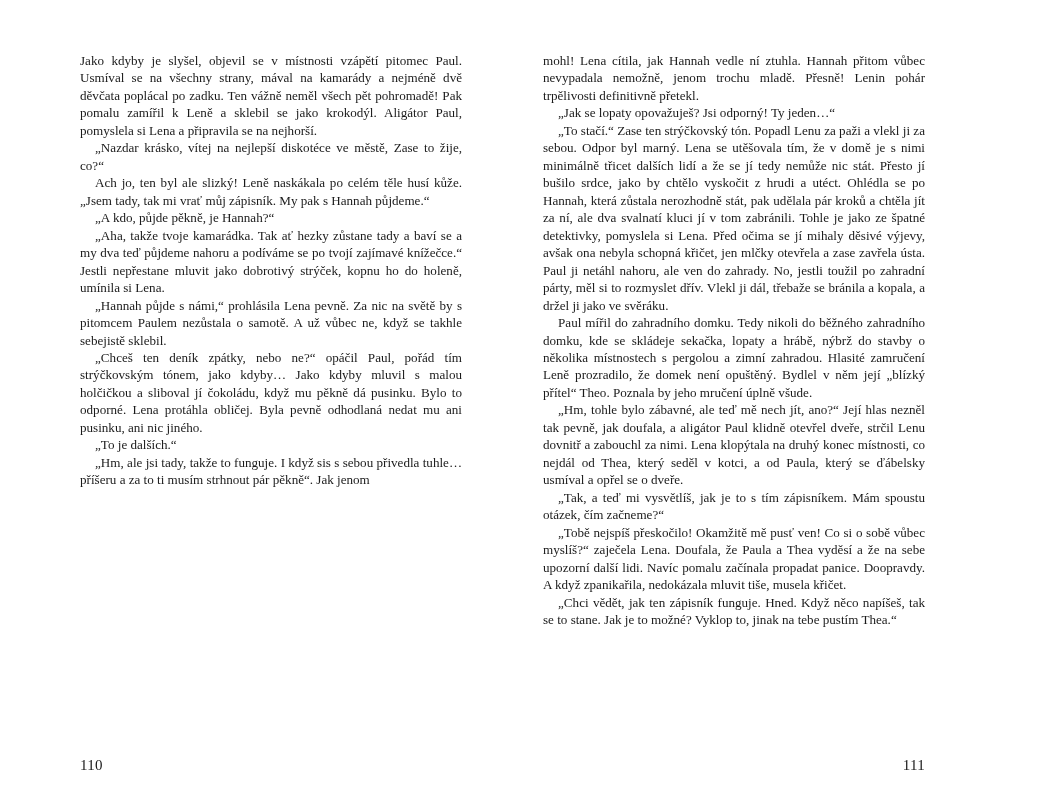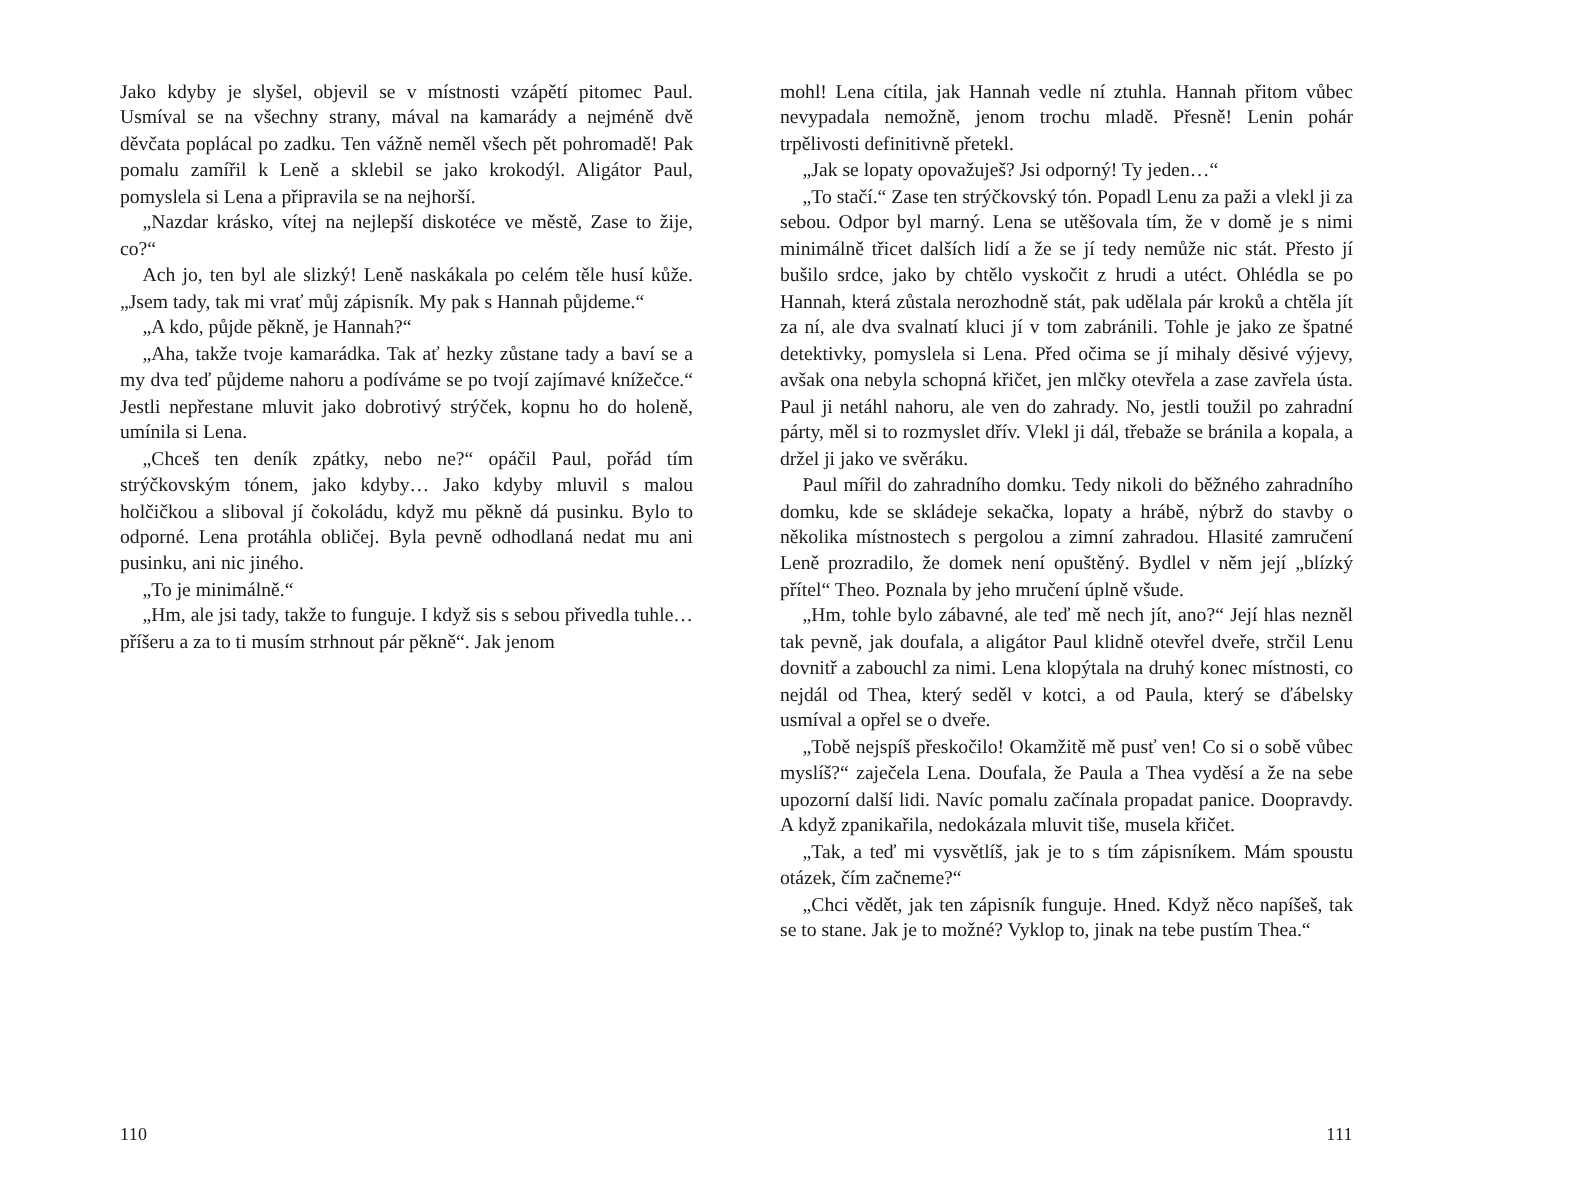--- a/index.html
+++ b/index.html
@@ -14,21 +14,21 @@
     font-family: "Liberation Serif", serif;
     color: #1a1a1a;
   }
   .spread {
     position: relative;
     width: 1064px;
     height: 800px;
     box-sizing: border-box;
     padding: 52px 66px 0 80px;
     display: flex;
-    gap: 58px;
+    gap: 81px;
   }
   .page {
     position: relative;
     width: 382px;
     flex: 0 0 382px;
     display: flex;
     flex-direction: column;
   }
   .page-body {
     font-size: 13.1px;
@@ -39,55 +39,56 @@
   }
   .page-body p {
     margin: 0;
     text-indent: 1.15em;
   }
   .page-body p.first {
     text-indent: 0;
   }
   .folio {
     position: absolute;
-    bottom: 36px;
-    font-size: 12px;
+    bottom: 26px;
+    font-size: 15px;
     letter-spacing: 0.02em;
     color: #1a1a1a;
     text-align: center;
   }
   .folio.left { left: 0; }
   .folio.right { right: 0; margin-left: 25px; }
 </style>
 </head>
 <body>
 
 <div class="spread">
 
   <div class="page">
     <div class="page-body">
       <p class="first">Jako kdyby je slyšel, objevil se v místnosti vzápětí pitomec Paul. Usmíval se na všechny strany, mával na kamarády a nejméně dvě děvčata poplácal po zadku. Ten vážně neměl všech pět pohromadě! Pak pomalu zamířil k Leně a sklebil se jako krokodýl. Aligátor Paul, pomyslela si Lena a připravila se na nejhorší.</p>
       <p>„Nazdar krásko, vítej na nejlepší diskotéce ve městě, Zase to žije, co?“</p>
       <p>Ach jo, ten byl ale slizký! Leně naskákala po celém těle husí kůže. „Jsem tady, tak mi vrať můj zápisník. My pak s Hannah půjdeme.“</p>
       <p>„A kdo, půjde pěkně, je Hannah?“</p>
       <p>„Aha, takže tvoje kamarádka. Tak ať hezky zůstane tady a baví se a my dva teď půjdeme nahoru a podíváme se po tvojí zajímavé knížečce.“ Jestli nepřestane mluvit jako dobrotivý strýček, kopnu ho do holeně, umínila si Lena.</p>
+      <p>„Hannah půjde s námi,“ prohlásila Lena pevně. Za nic na světě by s pitomcem Paulem nezůstala o samotě. A už vůbec ne, když se takhle sebejistě sklebil.</p>
       <p>„Chceš ten deník zpátky, nebo ne?“ opáčil Paul, pořád tím strýčkovským tónem, jako kdyby… Jako kdyby mluvil s malou holčičkou a sliboval jí čokoládu, když mu pěkně dá pusinku. Bylo to odporné. Lena protáhla obličej. Byla pevně odhodlaná nedat mu ani pusinku, ani nic jiného.</p>
-      <p>„To je minimálně.“</p>
+      <p>„To je dalších.“</p>
       <p>„Hm, ale jsi tady, takže to funguje. I když sis s sebou přivedla tuhle… příšeru a za to ti musím strhnout pár pěkně“. Jak jenom</p>
     </div>
     <div class="folio left">110</div>
   </div>
 
   <div class="page">
     <div class="page-body">
       <p class="first">mohl! Lena cítila, jak Hannah vedle ní ztuhla. Hannah přitom vůbec nevypadala nemožně, jenom trochu mladě. Přesně! Lenin pohár trpělivosti definitivně přetekl.</p>
       <p>„Jak se lopaty opovažuješ? Jsi odporný! Ty jeden…“</p>
       <p>„To stačí.“ Zase ten strýčkovský tón. Popadl Lenu za paži a vlekl ji za sebou. Odpor byl marný. Lena se utěšovala tím, že v domě je s nimi minimálně třicet dalších lidí a že se jí tedy nemůže nic stát. Přesto jí bušilo srdce, jako by chtělo vyskočit z hrudi a utéct. Ohlédla se po Hannah, která zůstala nerozhodně stát, pak udělala pár kroků a chtěla jít za ní, ale dva svalnatí kluci jí v tom zabránili. Tohle je jako ze špatné detektivky, pomyslela si Lena. Před očima se jí mihaly děsivé výjevy, avšak ona nebyla schopná křičet, jen mlčky otevřela a zase zavřela ústa. Paul ji netáhl nahoru, ale ven do zahrady. No, jestli toužil po zahradní párty, měl si to rozmyslet dřív. Vlekl ji dál, třebaže se bránila a kopala, a držel ji jako ve svěráku.</p>
       <p>Paul mířil do zahradního domku. Tedy nikoli do běžného zahradního domku, kde se skládeje sekačka, lopaty a hrábě, nýbrž do stavby o několika místnostech s pergolou a zimní zahradou. Hlasité zamručení Leně prozradilo, že domek není opuštěný. Bydlel v něm její „blízký přítel“ Theo. Poznala by jeho mručení úplně všude.</p>
       <p>„Hm, tohle bylo zábavné, ale teď mě nech jít, ano?“ Její hlas nezněl tak pevně, jak doufala, a aligátor Paul klidně otevřel dveře, strčil Lenu dovnitř a zabouchl za nimi. Lena klopýtala na druhý konec místnosti, co nejdál od Thea, který seděl v kotci, a od Paula, který se ďábelsky usmíval a opřel se o dveře.</p>
+      <p>„Tak, a teď mi vysvětlíš, jak je to s tím zápisníkem. Mám spoustu otázek, čím začneme?“</p>
       <p>„Tobě nejspíš přeskočilo! Okamžitě mě pusť ven! Co si o sobě vůbec myslíš?“ zaječela Lena. Doufala, že Paula a Thea vyděsí a že na sebe upozorní další lidi. Navíc pomalu začínala propadat panice. Doopravdy. A když zpanikařila, nedokázala mluvit tiše, musela křičet.</p>
-      <p>„Tak, a teď mi vysvětlíš, jak je to s tím zápisníkem. Mám spoustu otázek, čím začneme?“</p>
       <p>„Chci vědět, jak ten zápisník funguje. Hned. Když něco napíšeš, tak se to stane. Jak je to možné? Vyklop to, jinak na tebe pustím Thea.“</p>
     </div>
     <div class="folio right">111</div>
   </div>
 
 </div>
 
 </body></html>

